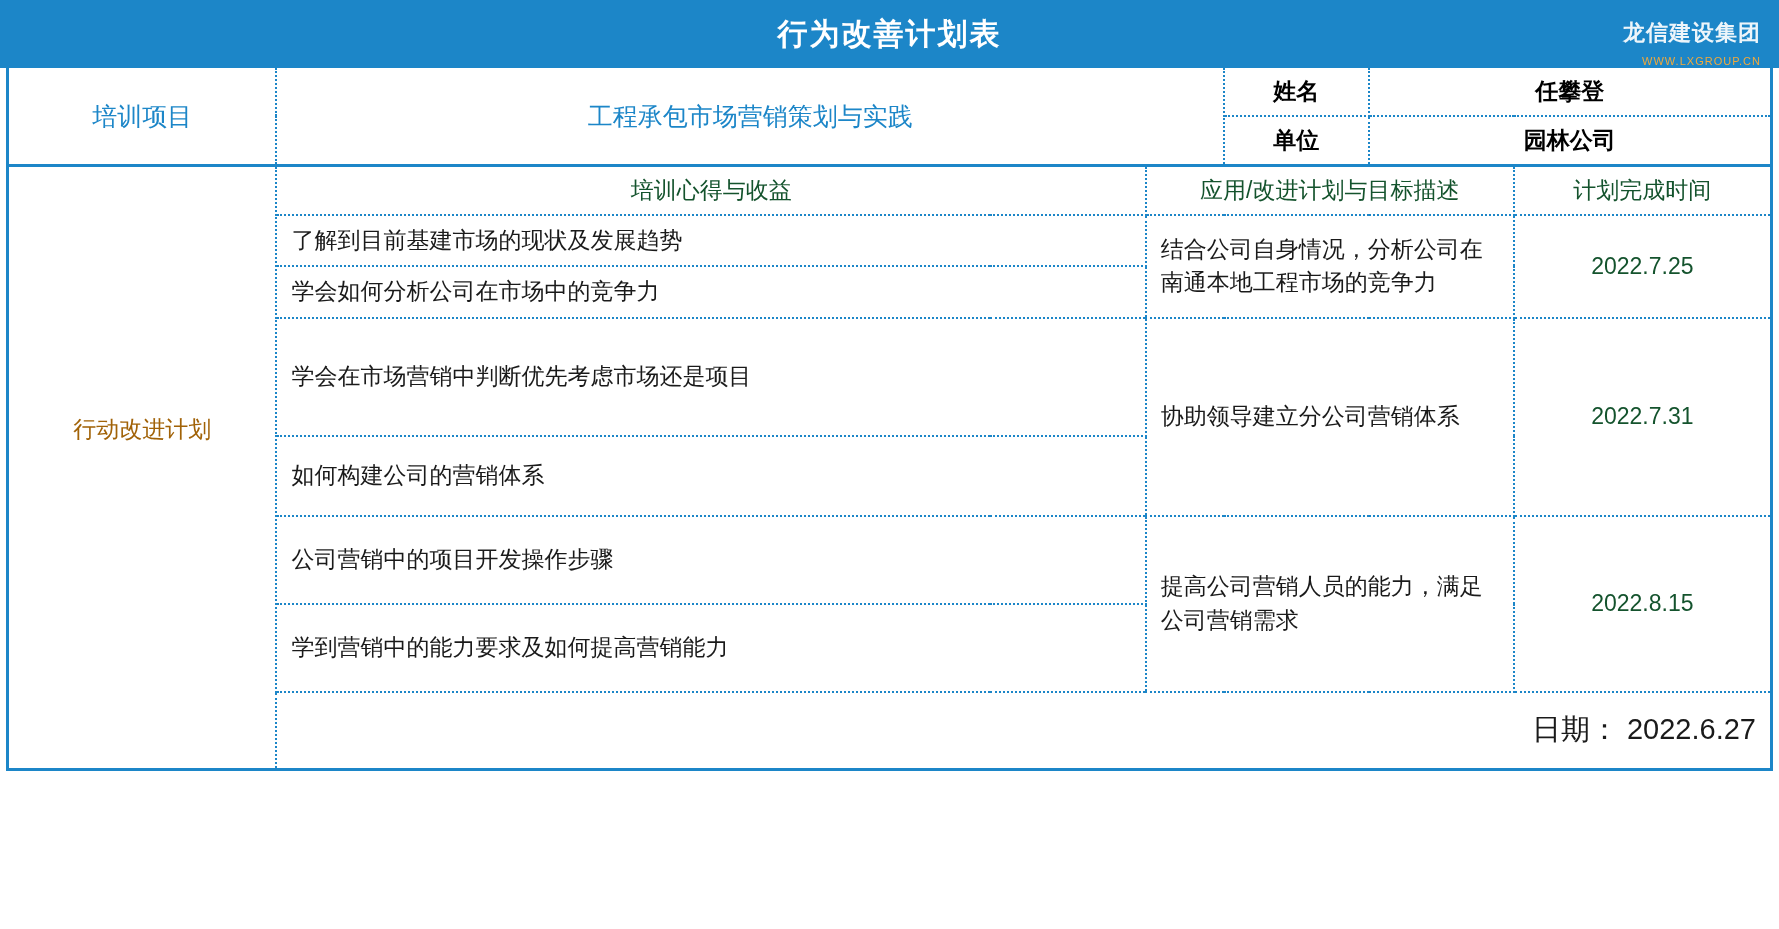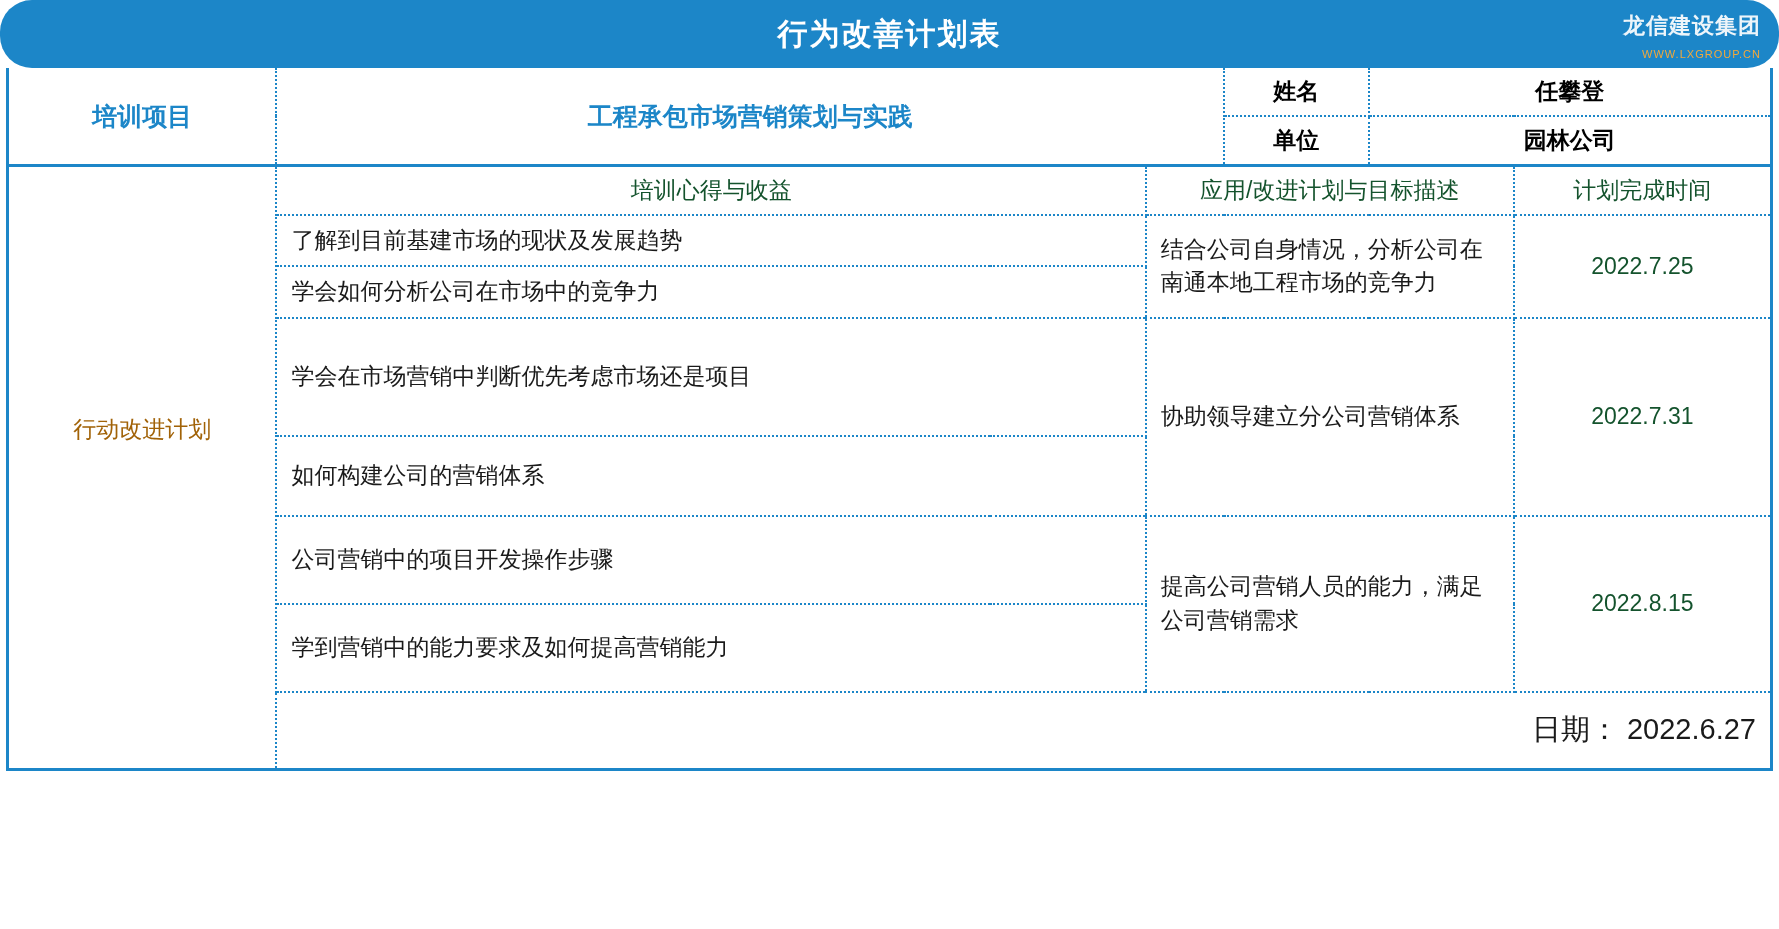--- a/index.html
+++ b/index.html
@@ -21,32 +21,31 @@
   }
 
   
   .header-bar {
     position: relative;
     height: 68px;
     background: #1c86c8;
     display: flex;
     align-items: center;
     justify-content: center;
-    border-radius: 32px;
   }
   .header-title {
     color: #ffffff;
     font-size: 30px;
     font-weight: bold;
     letter-spacing: 2px;
   }
   .brand {
     position: absolute;
     right: 18px;
-    top: 13px;
+    top: 20px;
     text-align: right;
     line-height: 1.15;
   }
   .brand-name {
     color: #ffffff;
     font-size: 22px;
     font-weight: bold;
     letter-spacing: 1px;
     opacity: .92;
   }
@@ -79,21 +78,21 @@
     box-sizing: border-box;
   }
 
   
   .dot-r { border-right: 2px dotted #1c86c8; }
   .dot-b { border-bottom: 2px dotted #1c86c8; }
   .solid-b { border-bottom: 3px solid #1c86c8; }
 
   .blue-bold {
     color: #1c86c8;
-    font-weight: bold;
+    font-weight: normal;
     font-size: 25px;
     text-align: center;
   }
   .blue-bold-sm {
     color: #000000;
     font-weight: bold;
     font-size: 23px;
     text-align: center;
   }
   .plain-center {

